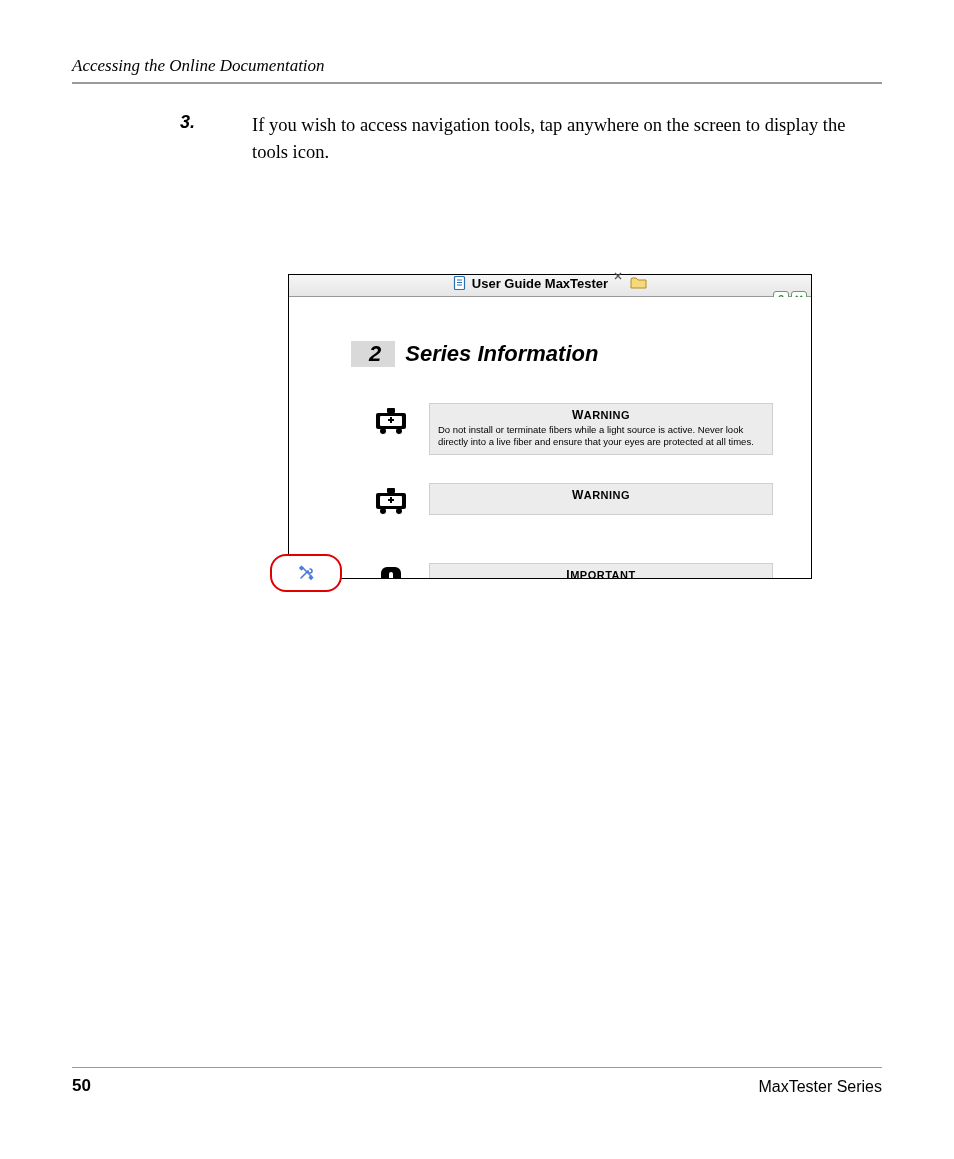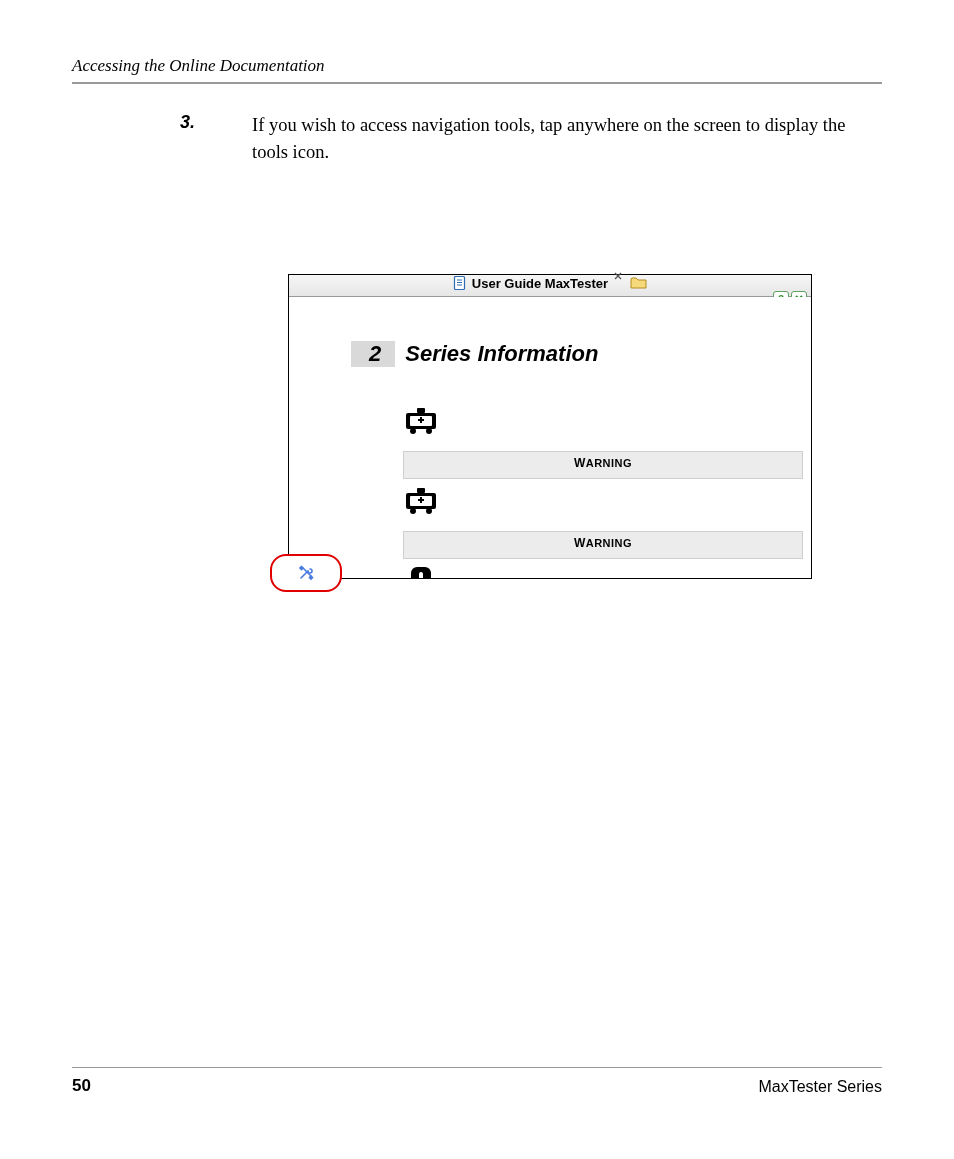--- a/index.html
+++ b/index.html
@@ -136,25 +136,24 @@
     line-height: 26px;
   }
   .chapter-title {
     font-weight: 800;
     font-style: italic;
     font-size: 22px;
   }
 
   .boxrow {
     position: absolute;
-    left: 114px;
+    left: 84px;
     width: 400px;
     display: flex;
-    gap: 10px;
-    flex-direction: column;
+    gap: 20px;
   }
   .boxrow.r1 { top: 106px; }
   .boxrow.r2 { top: 186px; }
   .boxrow.r3 { top: 266px; }
 
   .rowicon {
     width: 36px;
     flex: 0 0 36px;
     display: flex;
     align-items: flex-start;
@@ -292,20 +291,21 @@
             <rect x="6" y="11" width="22" height="10" rx="1" fill="#fff"></rect>
             <rect x="13" y="3" width="8" height="5" rx="1" fill="#000"></rect>
             <rect x="14" y="14" width="6" height="2" fill="#000"></rect>
             <rect x="16" y="12" width="2" height="6" fill="#000"></rect>
             <circle cx="9" cy="26" r="3" fill="#000"></circle>
             <circle cx="25" cy="26" r="3" fill="#000"></circle>
           </svg>
         </div>
         <div class="graybox">
           <div class="hd"><span>W</span><span class="rest">ARNING</span></div>
+          <div class="bd">Do not install or terminate fibers while a light source is active. Never look directly into a live fiber and ensure that your eyes are protected at all times.</div>
         </div>
       </div>
 
       <div class="boxrow r2">
         <div class="rowicon">
           <svg width="34" height="30" viewBox="0 0 34 30">
             <rect x="2" y="8" width="30" height="16" rx="2" fill="#000"></rect>
             <rect x="6" y="11" width="22" height="10" rx="1" fill="#fff"></rect>
             <rect x="13" y="3" width="8" height="5" rx="1" fill="#000"></rect>
             <rect x="14" y="14" width="6" height="2" fill="#000"></rect>

